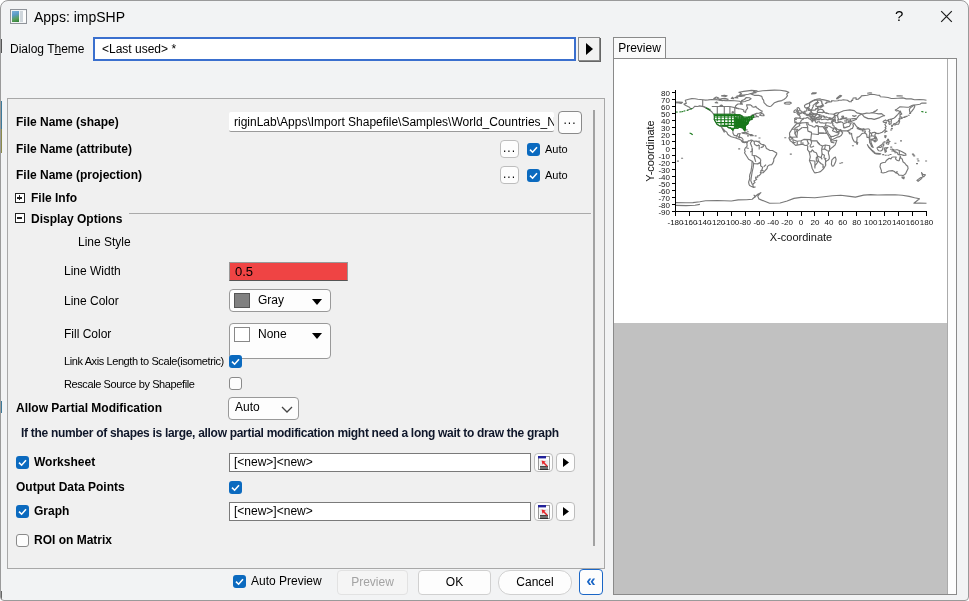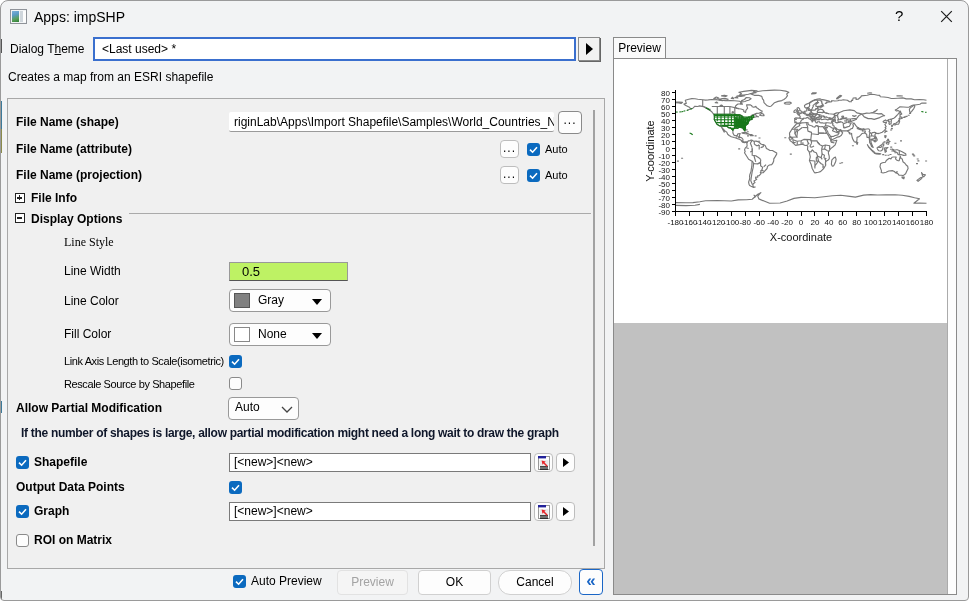--- a/index.html
+++ b/index.html
@@ -33,21 +33,20 @@
       <path d="M1.2 1.2 L11.8 11.8 M11.8 1.2 L1.2 11.8" stroke="#1d1d1d" stroke-width="1.2" fill="none"></path>
     </svg>
 
   <div class="lbl" style="left:9px;top:41px;">Dialog T<span style="text-decoration:underline">h</span>eme</div>
   <div class="abs" style="left:92px;top:36px;width:483px;height:24px;background:#fff;border:2px solid #3a6fce;font-size:12px;line-height:20px;padding-left:7px;">&lt;Last used&gt; *</div>
   <div class="abs" style="left:577px;top:36px;width:22px;height:24px;background:#f2f2f2;border:1px solid #8a8a8a;box-shadow:1px 1px 0 #666;">
     <svg width="20" height="22">
         <path d="M7 5 L14 11 L7 17 Z" fill="#000"></path>
       </svg>
   </div>
-  <div class="lbl" style="left:7px;top:69px;">Creates a map from an ESRI shapefile</div>
 
   <div class="abs" style="left:6px;top:97px;width:598px;height:471px;background:#f0f0f0;border:1px solid #a8a8a8;"></div>
 
   <div class="lbl bold" style="left:15px;top:114px;">File Name (shape)</div>
   <div class="abs" style="left:228px;top:111px;width:325px;height:20px;background:#fff;border:none;border-bottom:1.5px solid #9a9a9a;border-radius:2px;font-size:12px;line-height:20px;padding-left:5px;overflow:hidden;white-space:nowrap;">riginLab\Apps\Import Shapefile\Samples\World_Countries_N</div>
   <div class="btn3" style="left:557px;top:110px;width:24px;height:23px;border-color:#8a8a8a;text-align:center;line-height:17px;letter-spacing:1px;">...</div>
 
   <div class="lbl bold" style="left:15px;top:141px;">File Name (attribute)</div>
   <div class="btn3" style="left:499px;top:139px;width:19px;height:18px;border-color:#bdbdbd;text-align:center;line-height:14px;letter-spacing:1px;">...</div>
   <div class="cb on" style="left:526px;top:142px;">
@@ -71,36 +70,36 @@
     <div class="abs" style="left:2.8px;top:1.2px;width:1.5px;height:5px;background:#222;"></div>
   </div>
   <div class="lbl bold" style="left:30px;top:190px;">File Info</div>
 
   <div class="abs" style="left:14px;top:212px;width:10px;height:10px;border:1.5px solid #222;background:#fff;">
     <div class="abs" style="left:1px;top:3px;width:5px;height:1.5px;background:#222;"></div>
   </div>
   <div class="lbl bold" style="left:30px;top:211px;">Display Options</div>
   <div class="abs" style="left:128px;top:212px;width:462px;height:1px;background:#aaa;"></div>
 
-  <div class="lbl" style="left:63px;top:234px;font-family:Liberation Serif, serif;">Line Style</div>
+  <div class="lbl" style="left:77px;top:234px;">Line Style</div>
 
   <div class="lbl" style="left:63px;top:263px;">Line Width</div>
-  <div class="abs" style="left:228px;top:261px;width:119px;height:19px;background:#bef264;border:1px solid #999;border-bottom:1px solid #555;font-size:13px;line-height:17px;padding-left:12px;">0.5</div>
+  <div class="abs" style="left:228px;top:261px;width:119px;height:19px;background:#ef4444;border:1px solid #999;border-bottom:1px solid #555;font-size:13px;line-height:17px;padding-left:5px;">0.5</div>
 
   <div class="lbl" style="left:63px;top:293px;">Line Color</div>
   <div class="abs" style="left:228px;top:288px;width:102px;height:23px;background:#fdfdfd;border:1px solid #999;border-radius:4px;">
     <div class="abs" style="left:4px;top:3px;width:16px;height:15px;background:#808080;border:1px solid #555;"></div>
     <div class="lbl" style="left:28px;top:3px;">Gray</div>
     <svg class="abs" style="left:81px;top:8px;" width="12" height="8">
         <path d="M1 1 L11 1 L6 7 Z" fill="#000"></path>
       </svg>
   </div>
 
   <div class="lbl" style="left:63px;top:326px;">Fill Color</div>
-  <div class="abs" style="left:228px;top:322px;width:102px;height:23px;background:#fdfdfd;border:1px solid #999;border-radius:4px;">
+  <div class="abs" style="left:228px;top:322px;width:102px;height:36px;background:#fdfdfd;border:1px solid #999;border-radius:4px;">
     <div class="abs" style="left:4px;top:3px;width:16px;height:15px;background:#fff;border:1px solid #888;"></div>
     <div class="lbl" style="left:28px;top:3px;">None</div>
     <svg class="abs" style="left:81px;top:8px;" width="12" height="8">
         <path d="M1 1 L11 1 L6 7 Z" fill="#000"></path>
       </svg>
   </div>
 
   <div class="lbl n1" style="left:63px;top:354px;">Link Axis Length to Scale(isometric)</div>
   <div class="cb on" style="left:228px;top:354px;">
       <svg width="13" height="13">
@@ -118,21 +117,21 @@
       </svg>
   </div>
 
   <div class="lbl bold" style="left:20px;top:425px;color:#0f172a;letter-spacing:-0.3px;">If the number of shapes is large, allow partial modification might need a long wait to draw the graph</div>
 
   <div class="cb on" style="left:15px;top:455px;">
       <svg width="13" height="13">
         <path d="M3 6.6 L5.6 9.2 L10 4.2" stroke="#fff" stroke-width="1.6" fill="none"></path>
       </svg>
     </div>
-  <div class="lbl bold" style="left:33px;top:454px;">Shapefile</div>
+  <div class="lbl bold" style="left:33px;top:454px;">Worksheet</div>
   <div class="inp" style="left:228px;top:452px;width:302px;height:19px;">[&lt;new&gt;]&lt;new&gt;</div>
   <div class="btn3" style="left:533px;top:452px;width:19px;height:19px;border-color:#bdbdbd;"><svg width="17" height="17" viewBox="0 0 17 17">
 <rect x="3.5" y="2.5" width="11" height="13" fill="#fff" stroke="#999" stroke-width="1"></rect>
 <rect x="3" y="2" width="8" height="2.4" fill="#22229a"></rect>
 <line x1="4.5" y1="7" x2="13.5" y2="7" stroke="#c9c9c9" stroke-width="0.8"></line>
 <line x1="4.5" y1="9" x2="13.5" y2="9" stroke="#c9c9c9" stroke-width="0.8"></line>
 <line x1="4.5" y1="11" x2="13.5" y2="11" stroke="#c9c9c9" stroke-width="0.8"></line>
 <line x1="5" y1="12.9" x2="13" y2="12.9" stroke="#151515" stroke-width="1.4"></line>
 <line x1="5" y1="15.1" x2="13" y2="15.1" stroke="#151515" stroke-width="1.4"></line>
 <path d="M6.6 6.6 L10.7 7.5 L7.5 10.7 Z" fill="#e8262a"></path>

